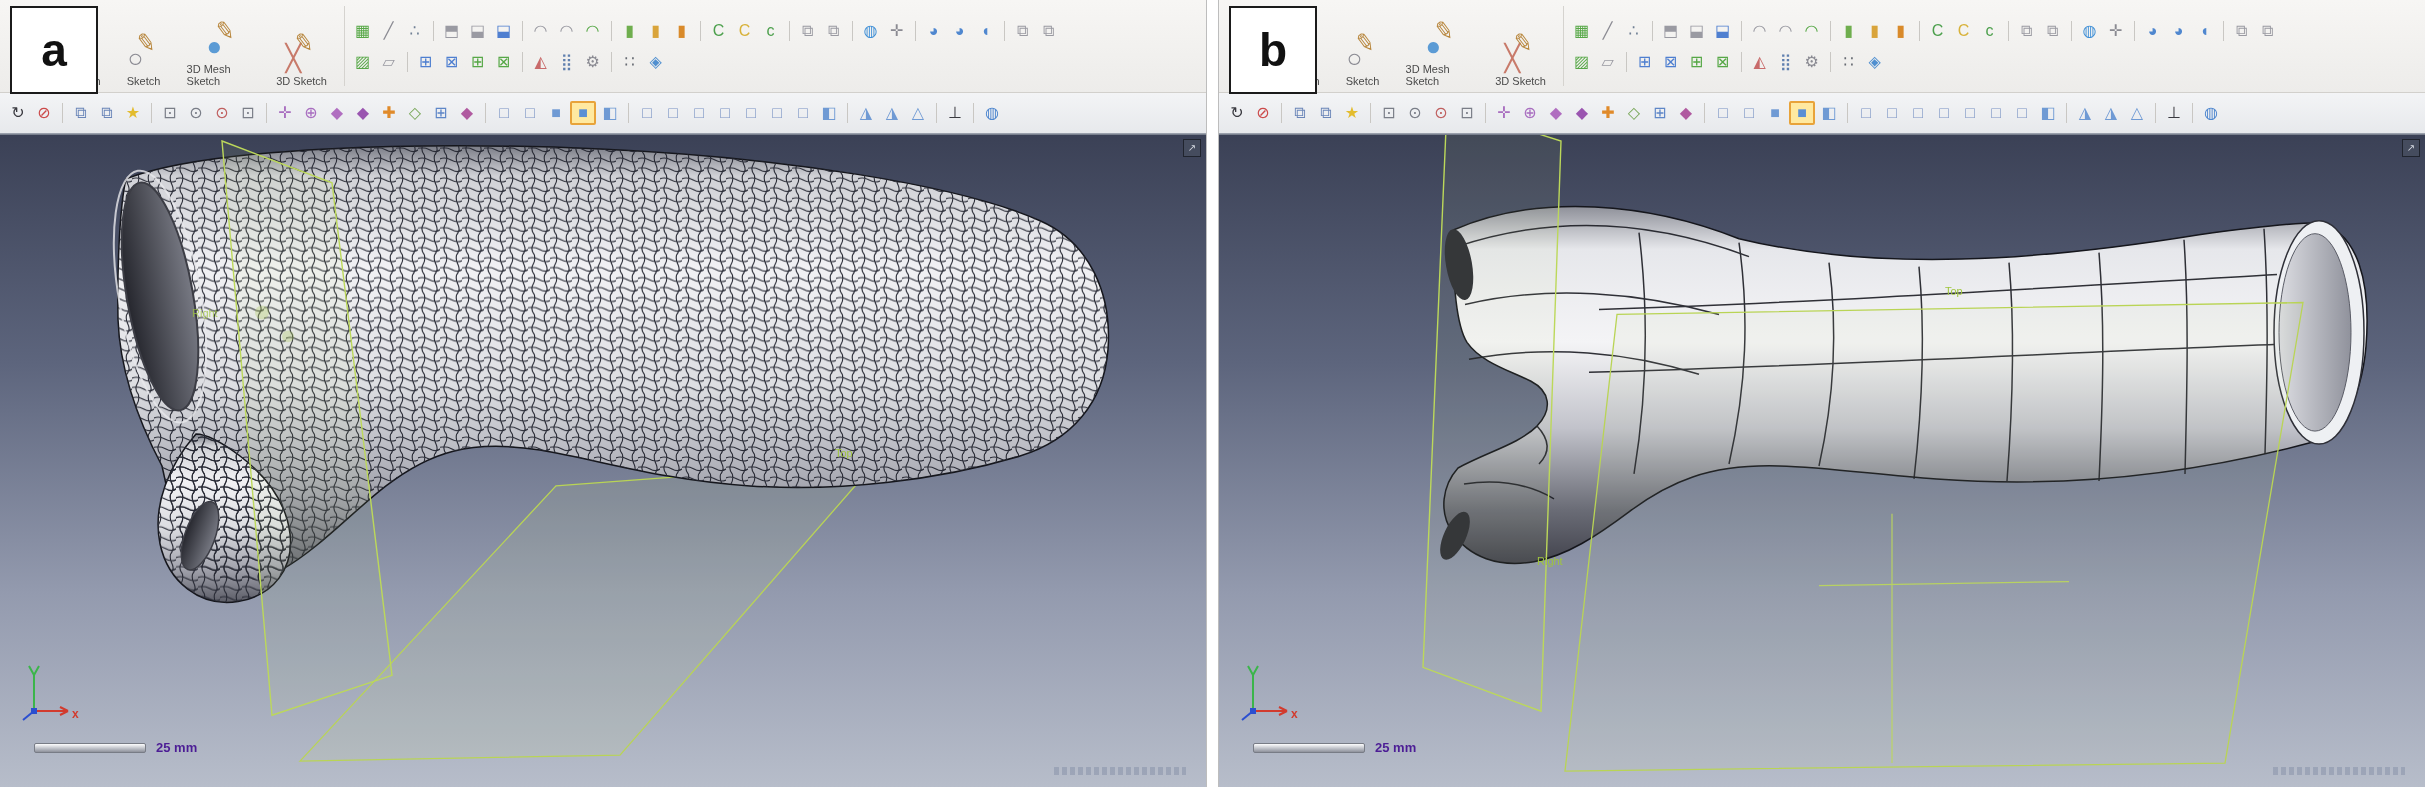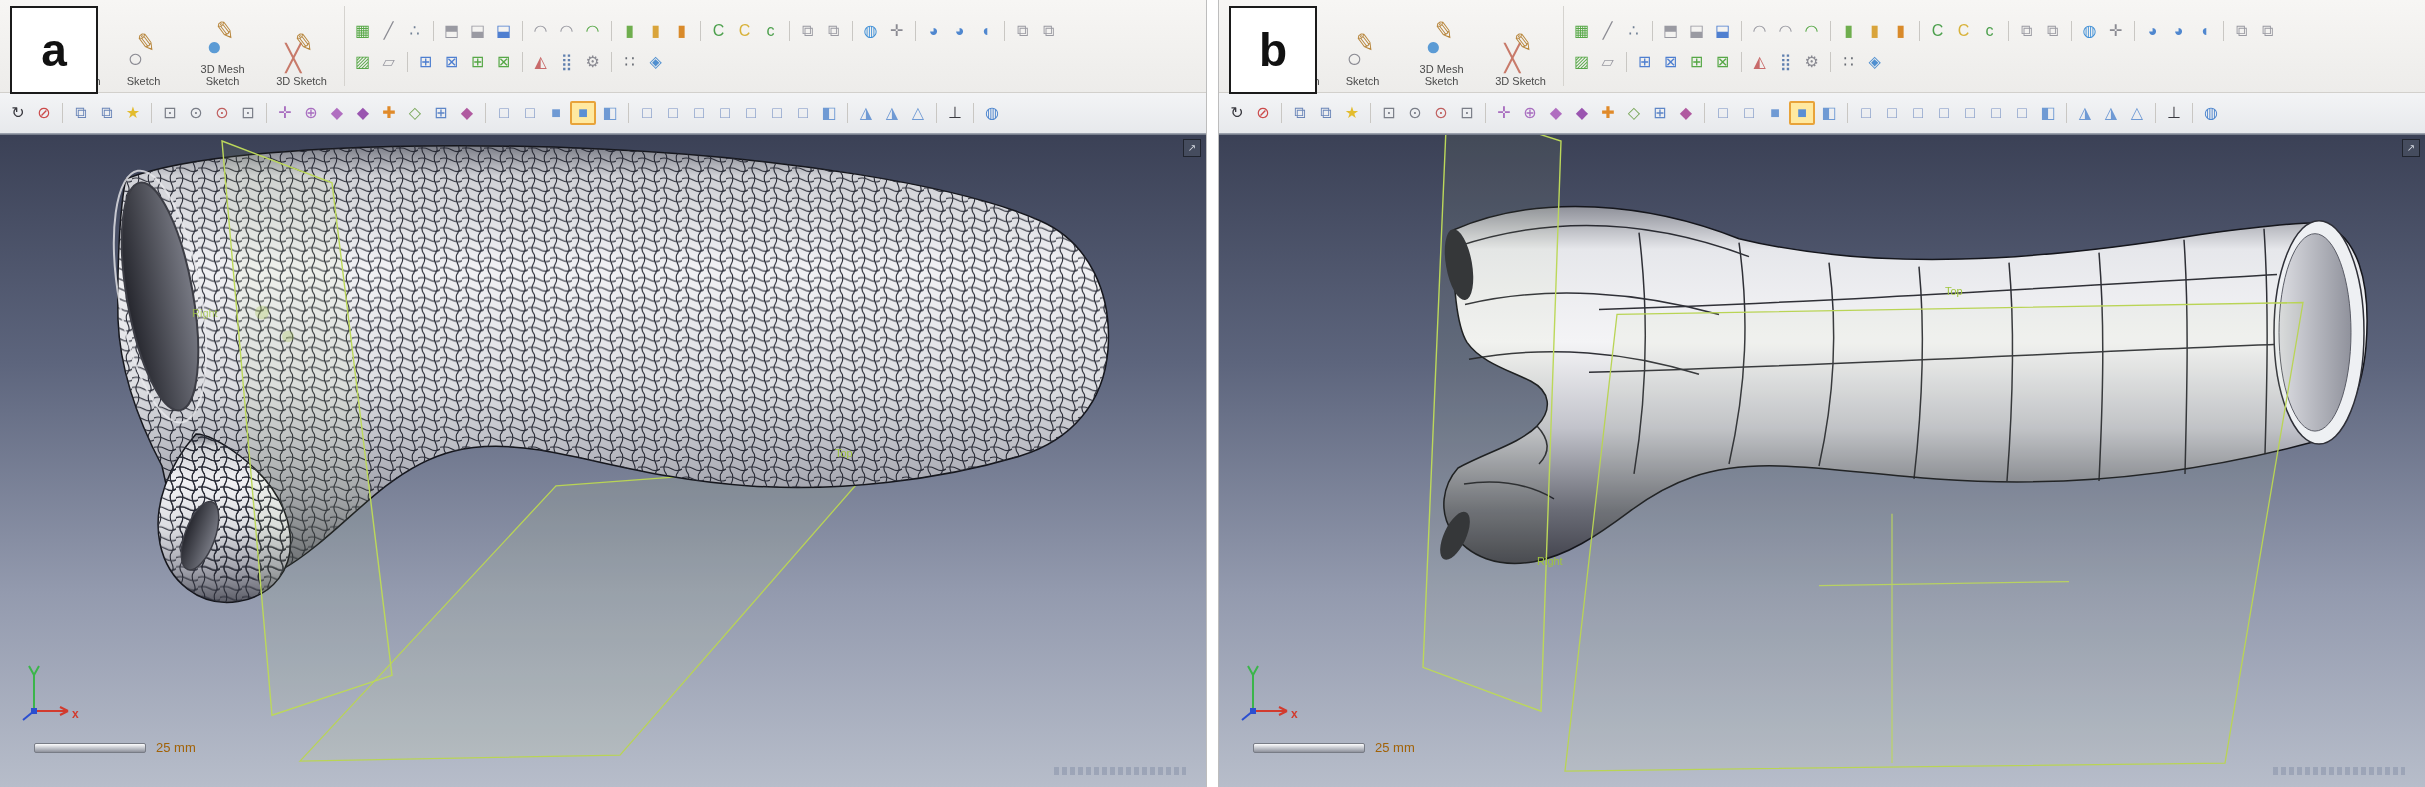--- a/index.html
+++ b/index.html
@@ -13,21 +13,21 @@
 
   
   .ribbon{height:92px;flex:0 0 auto;background:linear-gradient(#f7f6f4,#edecea);border-bottom:1px solid #d2d0cc;
           display:flex;align-items:stretch;padding:0 4px;position:relative;}
   .bigbtns{display:flex;align-items:stretch;}
   .bigbtn{display:flex;flex-direction:column;align-items:center;justify-content:flex-end;padding:4px 7px 5px 7px;min-width:58px;cursor:default;}
   .bigbtn.frag{min-width:24px;width:24px;padding:4px 1px 5px 1px;overflow:hidden;}
   .bb-ic{position:relative;width:40px;height:44px;flex:0 0 auto;}
   .bb-base{position:absolute;left:4px;top:14px;font-size:26px;line-height:26px;}
   .bb-pen{position:absolute;left:12px;top:0px;font-size:24px;line-height:24px;color:#b8873e;transform:rotate(8deg);}
-  .bb-label{font-size:11px;color:#4a4a4a;text-align:center;line-height:12px;max-width:72px;}
+  .bb-label{font-size:11px;color:#4a4a4a;text-align:left;line-height:12px;max-width:72px;}
   .vsep{width:1px;background:#d5d3cf;margin:8px 5px;}
   .vsep.tall{margin:6px 6px;}
   .icon-rows{display:flex;flex-direction:column;justify-content:center;gap:7px;flex:1;min-width:0;overflow:hidden;}
   .icon-row{display:flex;align-items:center;gap:2px;white-space:nowrap;}
   .tbi{width:24px;height:24px;line-height:24px;text-align:center;font-size:16px;flex:0 0 auto;cursor:default;}
   .tbi.hl{background:#ffe9a0;border:2px solid #e8a33a;border-radius:2px;width:22px;height:20px;line-height:20px;}
   .sep{width:1px;height:20px;background:#c9c7c3;margin:0 4px;flex:0 0 auto;}
 
   
   .viewbar{height:40px;flex:0 0 auto;background:linear-gradient(#f3f4f6,#e7e9ec);border-bottom:1px solid #9aa0ac;
@@ -37,21 +37,21 @@
   .viewport{flex:1;position:relative;border-top:1px solid #79808e;overflow:hidden;}
   .viewport svg.scene{position:absolute;left:0;top:0;width:100%;height:100%;}
   .plane-label{position:absolute;font-size:11px;color:#9fc53e;z-index:5;}
   .expand{position:absolute;right:5px;top:4px;width:16px;height:16px;background:#454c5e;border:1px solid #20242e;
           color:#d6dae2;font-size:10px;line-height:15px;text-align:center;z-index:6;cursor:pointer;}
   .triad{position:absolute;left:18px;bottom:62px;z-index:5;}
   .axis-x{position:absolute;left:72px;bottom:66px;color:#d23b2e;font-size:12px;font-weight:bold;z-index:6;}
   .scalebar{position:absolute;left:34px;bottom:32px;display:flex;align-items:center;gap:10px;z-index:5;}
   .scalebar .bar{width:110px;height:8px;border:1px solid #787c86;border-radius:2px;
                  background:linear-gradient(#fdfdfe,#b9bcc4 60%,#8e919b);}
-  .scalebar span{font-size:13px;color:#a16207;}
+  .scalebar span{font-size:13px;color:#4c1d95;font-weight:bold;}
   .watermark{position:absolute;right:20px;bottom:12px;width:132px;height:8px;opacity:.5;z-index:5;
              background:repeating-linear-gradient(90deg,rgba(120,132,158,.8) 0 5px,transparent 5px 8px);}
 </style>
 </head>
 <body>
 
 <div class="page">
 
   <section class="panel">
     <div class="tag">a</div>

